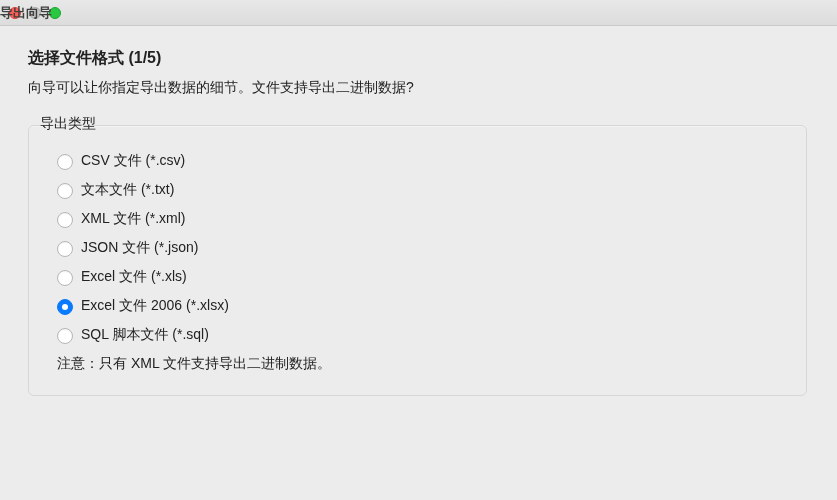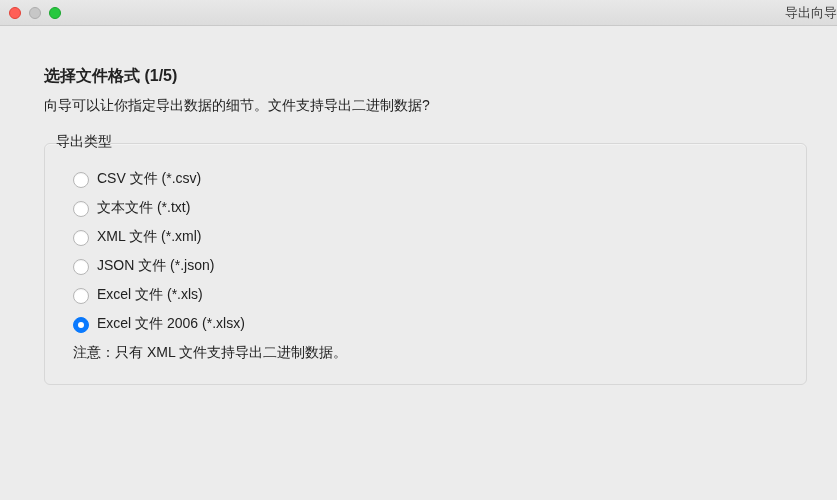--- a/index.html
+++ b/index.html
@@ -28,28 +28,28 @@
       width: 12px;
       height: 12px;
       border-radius: 50%;
     }
     .tl-close { background: #ff5f57; border: 0.5px solid #e24238; }
     .tl-min   { background: #c7c7c7; border: 0.5px solid #adadad; }
     .tl-max   { background: #28c840; border: 0.5px solid #1ba62f; }
     .titlebar-title {
       position: absolute;
       left: 0; right: 0;
-      text-align: right;
+      text-align: left;
       font-size: 13px;
       color: #3f3f3f;
       pointer-events: none;
+      font-weight: bold;
     }
     .content {
-      padding: 22px 30px 0 44px;
-      margin-top: 18px;
+      padding: 22px 30px 0 28px;
     }
     .step-title {
       font-weight: 600;
       font-size: 16px;
       color: #222;
       margin-bottom: 10px;
     }
     .step-desc {
       font-size: 14px;
       color: #222;
@@ -148,16 +148,20 @@
         <div class="radio-row">
           <div class="radio-outer"></div>
           <span>Excel 文件 (*.xls)</span>
         </div>
         <div class="radio-row">
           <div class="radio-outer selected">
             <div class="radio-inner"></div>
           </div>
           <span>Excel 文件 2006 (*.xlsx)</span>
         </div>
+        <div class="radio-row">
+          <div class="radio-outer"></div>
+          <span>SQL 脚本文件 (*.sql)</span>
+        </div>
       </div>
     <div class="note">注意：只有 XML 文件支持导出二进制数据。</div>
   </div>
 </div>
 
 </body></html>

